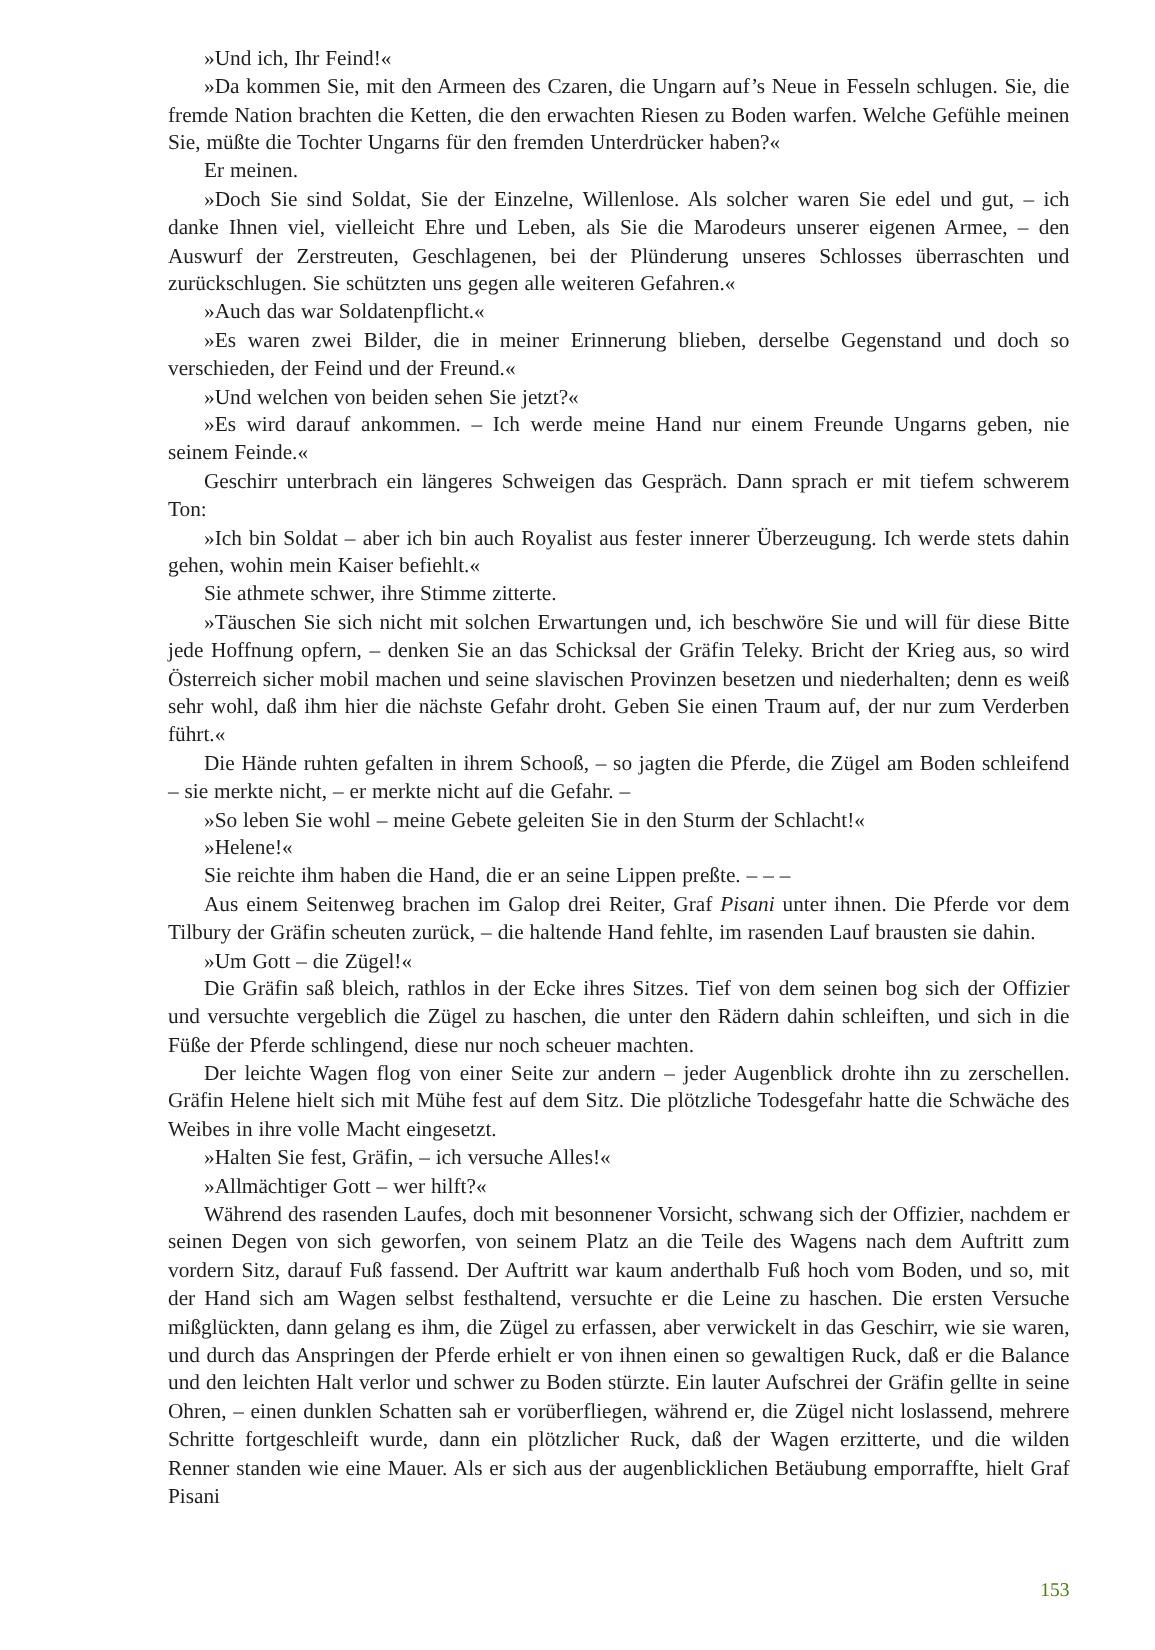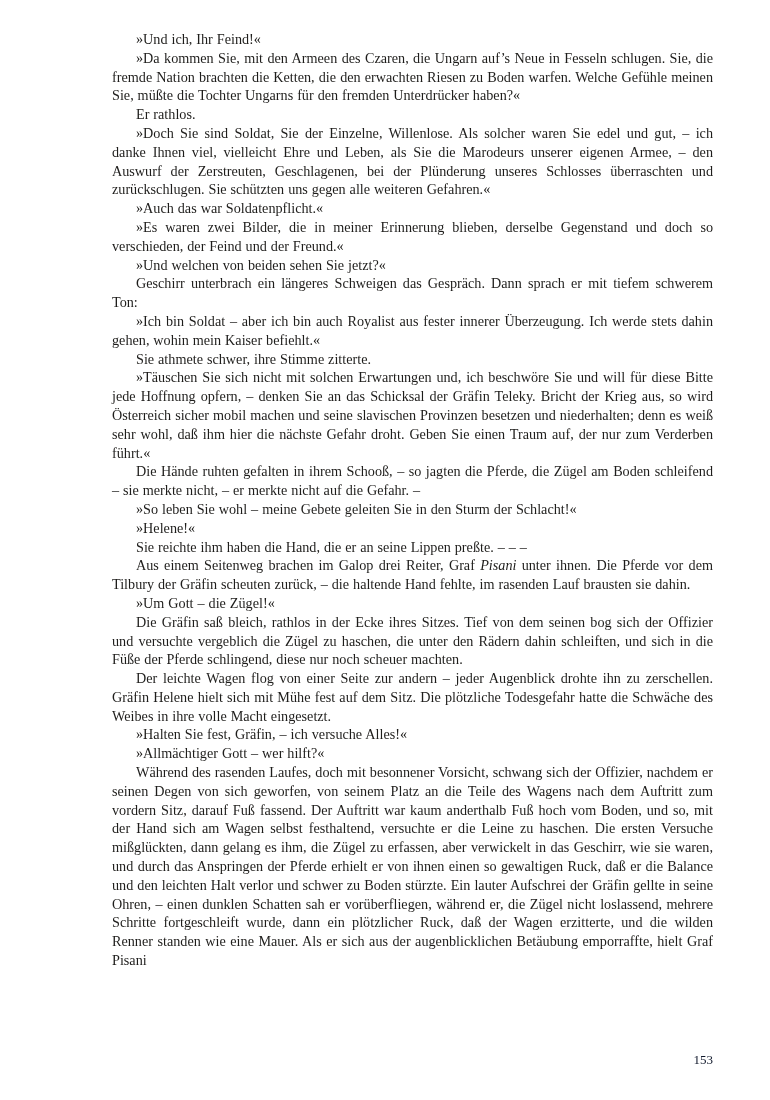--- a/index.html
+++ b/index.html
@@ -35,35 +35,36 @@
   }
   .para i { font-style: italic; }
   .folio {
     position: absolute;
     left: 112px;
     top: 1052px;
     width: 601px;
     text-align: right;
     font-size: 13px;
     line-height: 16px;
-    color: #0f172a;
+    color: #4d7c0f;
   }
 </style>
 </head>
 <body>
 
 <div class="page">
   <div class="text-block">
     <p class="para">»Und ich, Ihr Feind!«</p>
     <p class="para">»Da kommen Sie, mit den Armeen des Czaren, die Ungarn auf’s Neue in Fesseln schlugen. Sie, die fremde Nation brachten die Ketten, die den erwachten Riesen zu Boden warfen. Welche Gefühle meinen Sie, müßte die Tochter Ungarns für den fremden Unterdrücker haben?«</p>
-    <p class="para">Er rathlos.</p>
+    <p class="para">Er meinen.</p>
     <p class="para">»Doch Sie sind Soldat, Sie der Einzelne, Willenlose. Als solcher waren Sie edel und gut, – ich danke Ihnen viel, vielleicht Ehre und Leben, als Sie die Marodeurs unserer eigenen Armee, – den Auswurf der Zerstreuten, Geschlagenen, bei der Plünderung unseres Schlosses überraschten und zurückschlugen. Sie schützten uns gegen alle weiteren Gefahren.«</p>
     <p class="para">»Auch das war Soldatenpflicht.«</p>
     <p class="para">»Es waren zwei Bilder, die in meiner Erinnerung blieben, derselbe Gegenstand und doch so verschieden, der Feind und der Freund.«</p>
     <p class="para">»Und welchen von beiden sehen Sie jetzt?«</p>
+    <p class="para">»Es wird darauf ankommen. – Ich werde meine Hand nur einem Freunde Ungarns geben, nie seinem Feinde.«</p>
     <p class="para">Geschirr unterbrach ein längeres Schweigen das Gespräch. Dann sprach er mit tiefem schwerem Ton:</p>
     <p class="para">»Ich bin Soldat – aber ich bin auch Royalist aus fester innerer Überzeugung. Ich werde stets dahin gehen, wohin mein Kaiser befiehlt.«</p>
     <p class="para">Sie athmete schwer, ihre Stimme zitterte.</p>
     <p class="para">»Täuschen Sie sich nicht mit solchen Erwartungen und, ich beschwöre Sie und will für diese Bitte jede Hoffnung opfern, – denken Sie an das Schicksal der Gräfin Teleky. Bricht der Krieg aus, so wird Österreich sicher mobil machen und seine slavischen Provinzen besetzen und niederhalten; denn es weiß sehr wohl, daß ihm hier die nächste Gefahr droht. Geben Sie einen Traum auf, der nur zum Verderben führt.«</p>
     <p class="para">Die Hände ruhten gefalten in ihrem Schooß, – so jagten die Pferde, die Zügel am Boden schleifend – sie merkte nicht, – er merkte nicht auf die Gefahr. –</p>
     <p class="para">»So leben Sie wohl – meine Gebete geleiten Sie in den Sturm der Schlacht!«</p>
     <p class="para">»Helene!«</p>
     <p class="para">Sie reichte ihm haben die Hand, die er an seine Lippen preßte. – – –</p>
     <p class="para"><span>Aus einem Seitenweg brachen im Galop drei Reiter, Graf </span><i>Pisani</i><span> unter ihnen. Die Pferde vor dem Tilbury der Gräfin scheuten zurück, – die haltende Hand fehlte, im rasenden Lauf brausten sie dahin.</span></p>
     <p class="para">»Um Gott – die Zügel!«</p>

